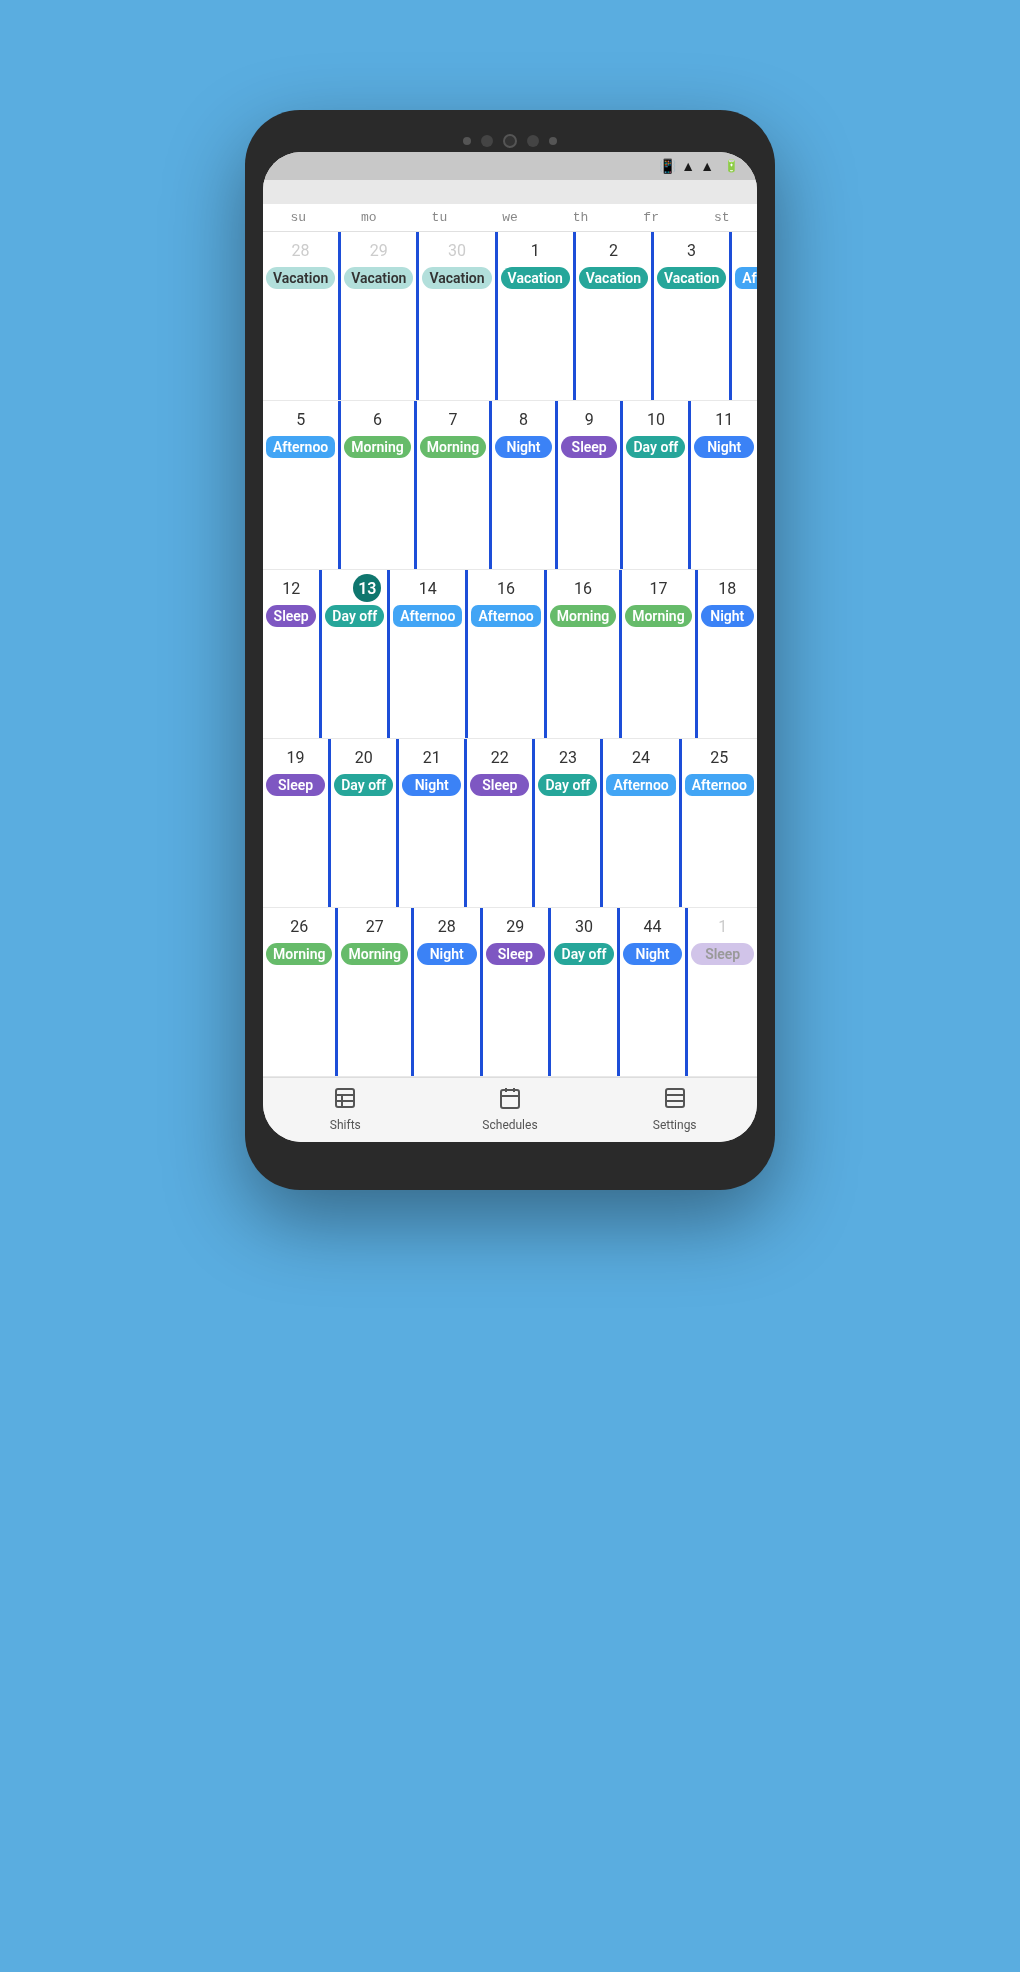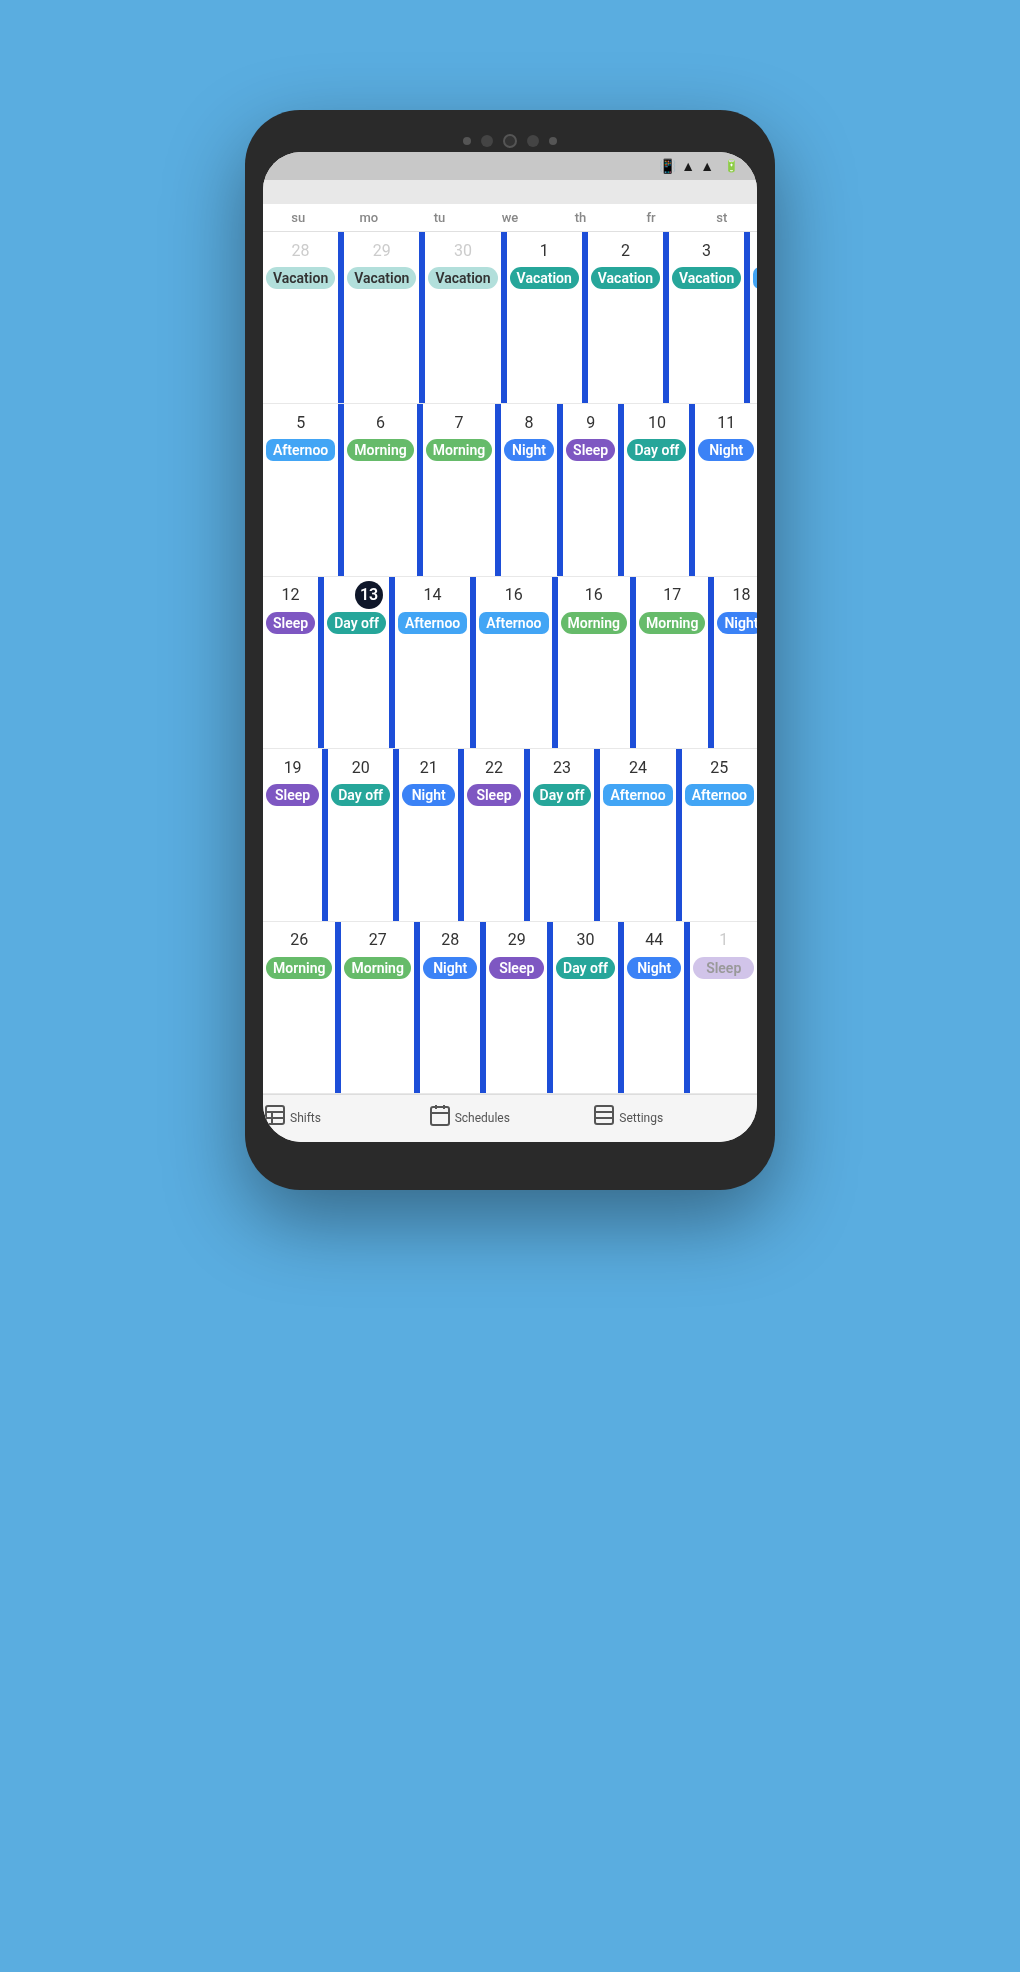--- a/index.html
+++ b/index.html
@@ -105,38 +105,39 @@
       background: white;
       border-bottom: 1px solid #e0e0e0;
       flex-shrink: 0;
     }
     .day-header {
       text-align: center;
       padding: 6px 2px;
       font-size: 13px;
       color: #888;
       font-weight: 500;
+      font-family: Liberation Mono, monospace;
     }
 
     
     .calendar-weeks {
       flex: 1;
       display: flex;
       flex-direction: column;
     }
 
     .week-row {
       display: grid;
       grid-template-columns: repeat(7, 1fr);
       border-bottom: 1px solid #e8e8e8;
       flex: 1;
     }
 
     .day-cell {
-      border-right: 6px solid #1d4ed8;
+      border-right: 3px solid #1d4ed8;
       padding: 4px 3px;
       display: flex;
       flex-direction: column;
       align-items: center;
       gap: 3px;
       min-height: 70px;
     }
     .day-cell:last-child { border-right: none; }
 
     .day-number {
@@ -145,21 +146,21 @@
       font-weight: 400;
       width: 28px;
       height: 28px;
       display: flex;
       align-items: center;
       justify-content: center;
       border-radius: 50%;
     }
     .day-number.other-month { color: #ccc; }
     .day-number.today {
-      background: #0f172a;
+      background: #0f766e;
       color: white;
       font-weight: 600;
       margin-left: 25px;
     }
 
     .shift-badge {
       border-radius: 20px;
       padding: 3px 7px;
       font-size: 14px;
       font-weight: 600;
@@ -185,21 +186,21 @@
     .bottom-nav {
       background: #f5f5f5;
       border-top: 1px solid #ddd;
       display: grid;
       grid-template-columns: repeat(3, 1fr);
       padding: 8px 0 10px;
       flex-shrink: 0;
     }
     .nav-item {
       display: flex;
-      flex-direction: row;
+      flex-direction: column;
       align-items: center;
       gap: 3px;
     }
     .nav-icon {
       font-size: 22px;
       color: #555;
     }
     .nav-label {
       font-size: 12px;
       color: #555;

